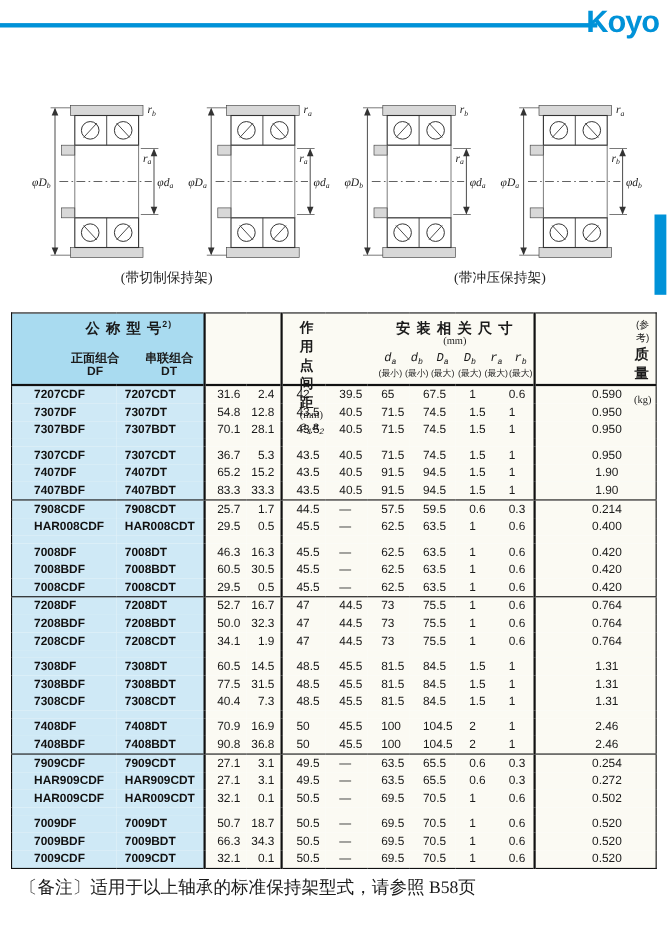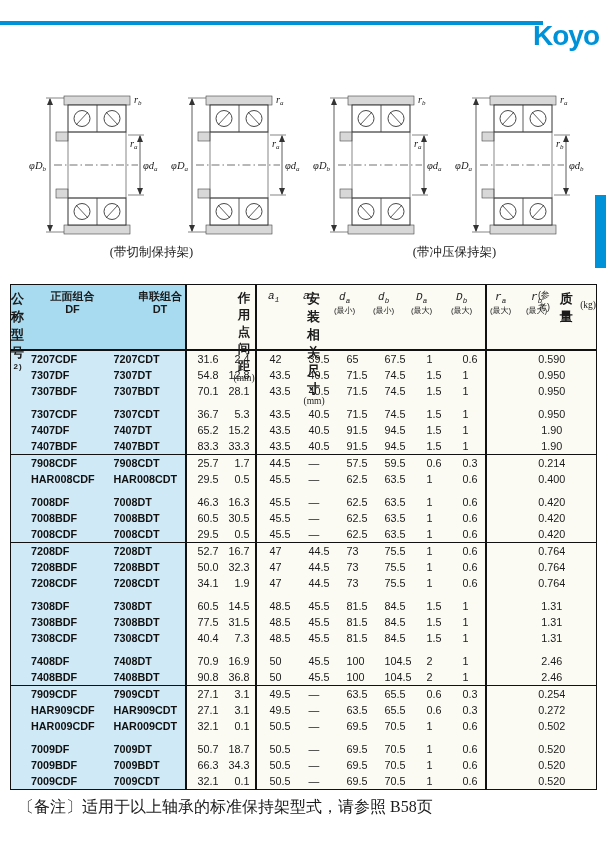--- a/index.html
+++ b/index.html
@@ -5,21 +5,21 @@
   html,body { margin:0; padding:0; }
   body {
     width:606px; height:850px; background:#ffffff; position:relative;
     font-family:"Liberation Sans", sans-serif; color:#1a1a1a; overflow:hidden;
   }
 
   
   .brand-bar { position:relative; height:40px; }
   .brand-rule { position:absolute; left:0; top:21px; width:543px; height:4px; background:#0092d8; }
   .brand-logo {
-    position:absolute; right:7px; top:20px; font-size:28px; font-weight:bold;
+    position:absolute; right:7px; top:4px; font-size:28px; font-weight:bold;
     color:#0092d8; letter-spacing:-1px; font-family:"Liberation Sans", sans-serif;
   }
 
   
   .page-tab { position:absolute; right:0; top:195px; width:11px; height:73px; background:#0092d8; }
 
   
   .diagram-strip { display:flex; margin:50px 0 0 20px; }
   .diagram-strip svg { display:block; }
   .dimlbl { font-family:"Liberation Serif", serif; font-style:italic; font-size:10.5px; fill:#222; }
@@ -30,21 +30,21 @@
   
   table.spec {
     margin:23px 10px 0 10px; width:586px; border-collapse:collapse; table-layout:fixed;
     border:1.6px solid #111; font-size:10.8px;
   }
   thead { border-bottom:2px solid #111; }
   tbody.block { border-top:1.6px solid #111; }
   th { padding:0; font-weight:bold; vertical-align:top; }
   .h-model { background:#a9dbf0; }
   .h-rest  { background:#fbfaf3;padding-left:47px; }
-  .h-cell { display:flex; flex-direction:row; justify-content:space-between; height:64px; padding:5px 0 4px 0; box-sizing:border-box; }
+  .h-cell { display:flex; flex-direction:column; justify-content:space-between; height:64px; padding:5px 0 4px 0; box-sizing:border-box;margin-left:39px; }
   .h-title { font-size:13px; text-align:center; letter-spacing:1px; }
   .h-title sup { font-size:8px; font-weight:bold; }
   .h-unit { font-size:9.5px; text-align:center; font-weight:normal; font-family:"Liberation Serif", serif; margin-top:-2px; }
   .h-subrow { display:flex; }
   .h-sub { text-align:center; font-size:11px; line-height:1.15; }
   .h-dim { font-family:Liberation Mono, monospace; font-style:italic; font-weight:normal; font-size:11px; }
   .h-dim sub { font-size:7.5px; font-style:italic; }
   .h-lim { font-size:8px; font-weight:normal; line-height:1.3; }
   .bl { border-left:2px solid #111; }
 

